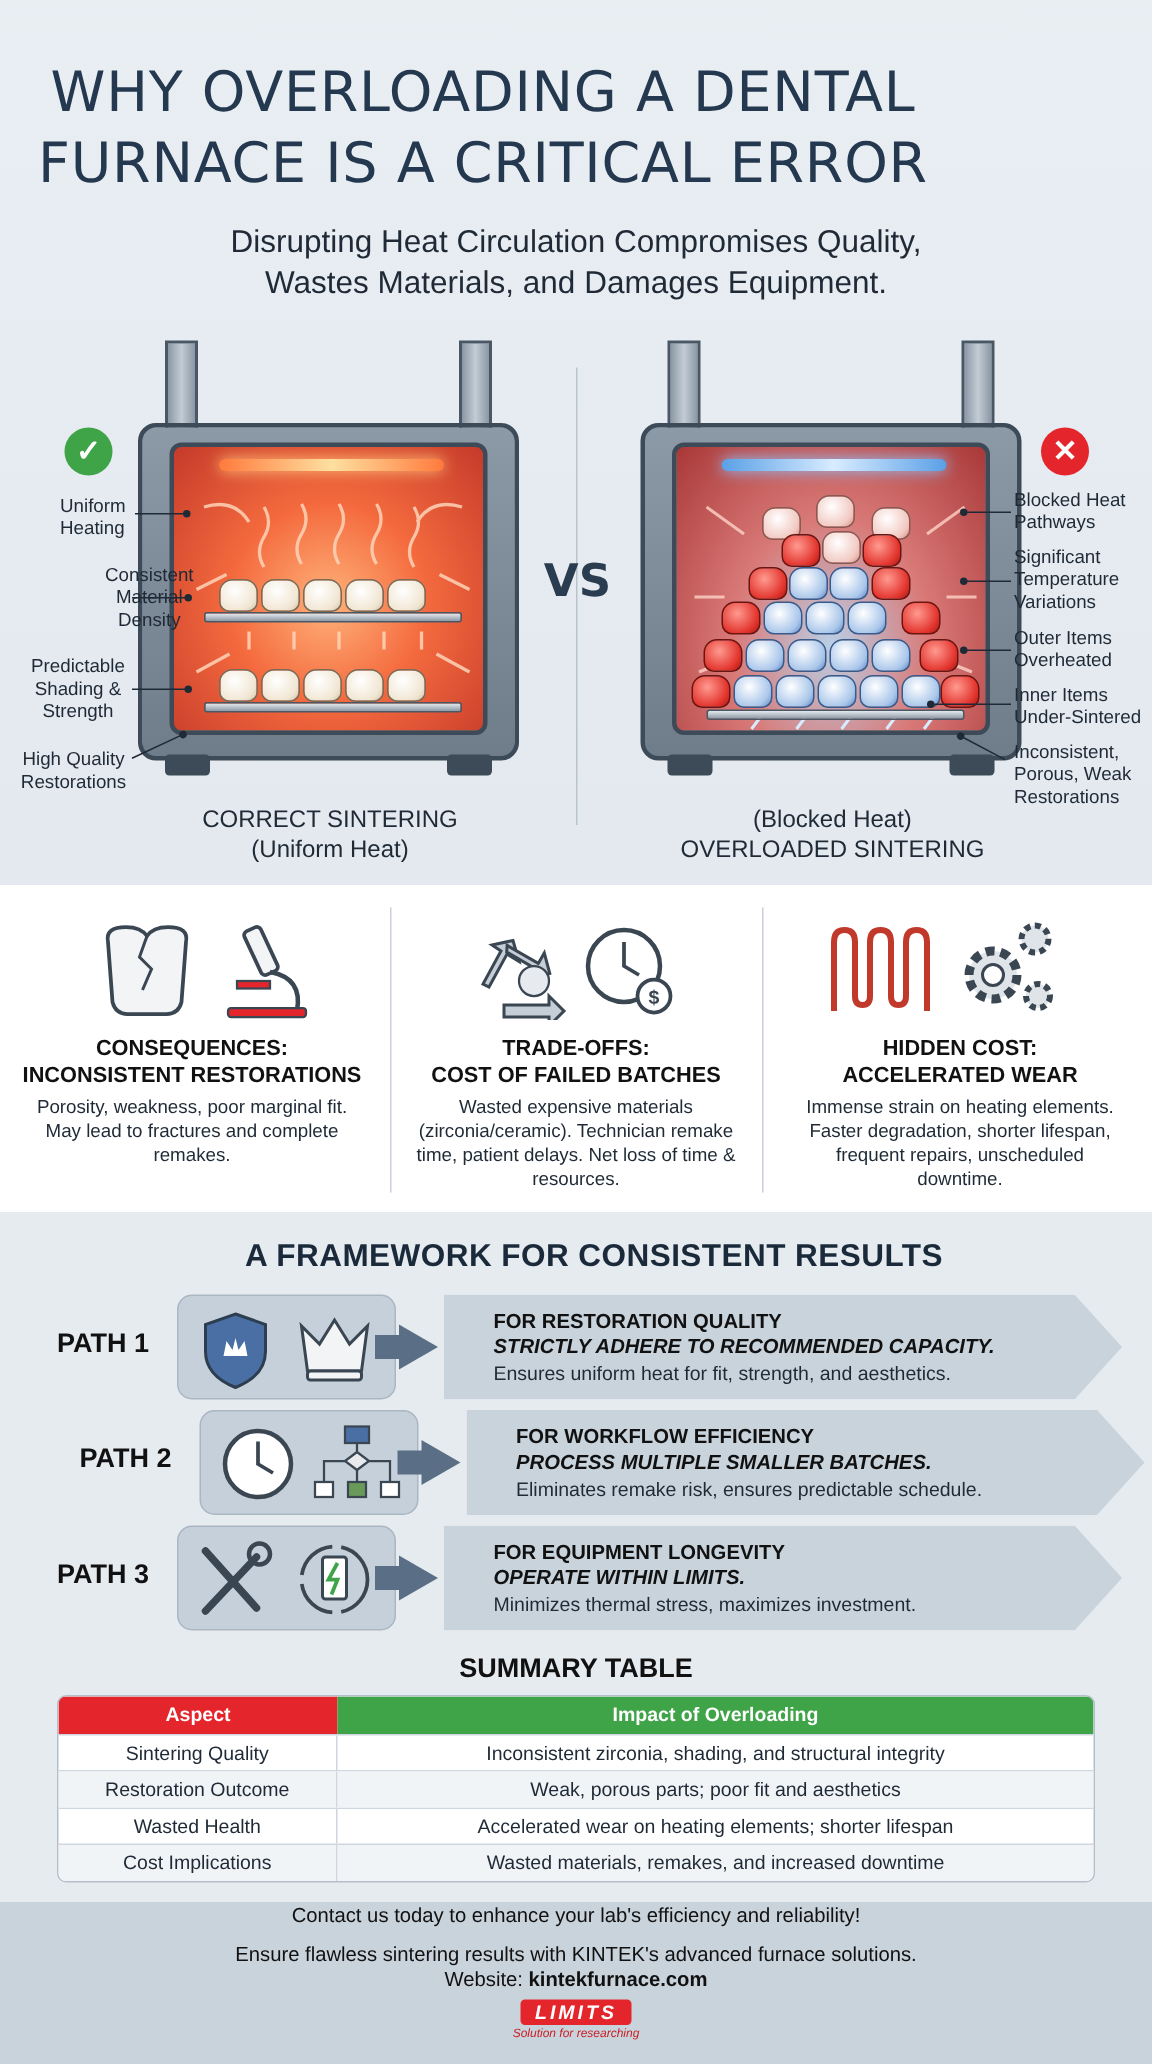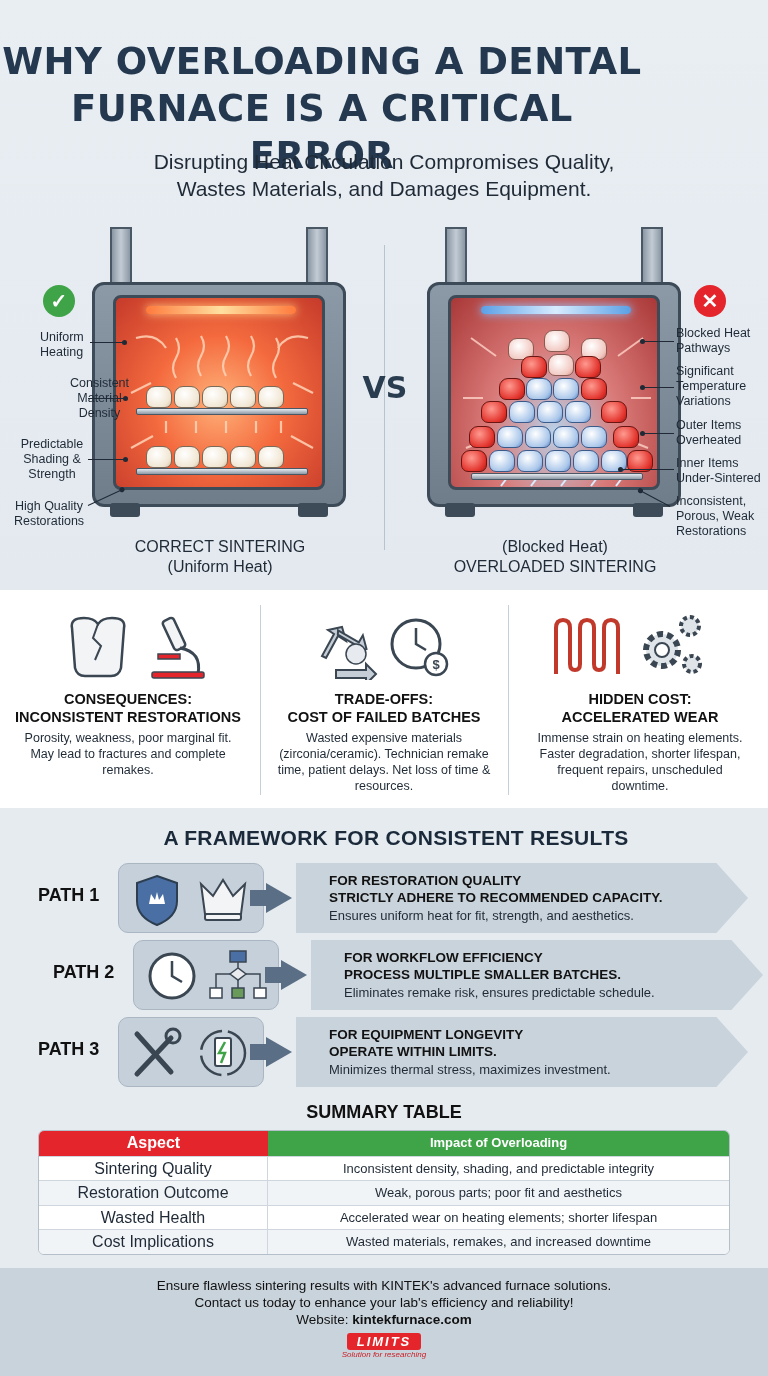--- a/index.html
+++ b/index.html
@@ -11,21 +11,21 @@
     position: relative;
   }
 
   
   .hero {
     position: absolute; left: 0; top: 0; width: 768px; height: 590px;
     background: linear-gradient(180deg, #e9eef3 0%, #e3e9ef 100%);
   }
   .title {
     position: absolute; left: 0; top: 38px; width: 644px; text-align: center;
-    font-family: "DejaVu Sans", sans-serif; font-weight: 700; font-size: 37px; line-height: 47px;
+    font-family: "DejaVu Sans", sans-serif; font-weight: 400; font-size: 37px; line-height: 47px;
     color: #24394f; letter-spacing: 0.5px;
   }
   .subtitle {
     position: absolute; left: 0; top: 148px; width: 768px; text-align: center;
     font-size: 21px; line-height: 27px; color: #1f2a36;
   }
 
   
   .furnace {
     position: absolute; width: 254px; height: 290px;
@@ -125,35 +125,35 @@
     position: absolute; left: 266px; top: 20px; width: 0; height: 0;
     border-top: 15px solid transparent; border-bottom: 15px solid transparent; border-left: 26px solid #5a6f85;
   }
   .path-arrow-stem { position: absolute; left: 250px; top: 27px; width: 18px; height: 16px; background:#5a6f85; }
   .path-card {
     position: absolute; left: 296px; top: 0; width: 452px; height: 70px;
     background: #c9d3dc;
     clip-path: polygon(0 0, 93% 0, 100% 50%, 93% 100%, 0 100%);
   }
   .path-card .t1 { position: absolute; left: 33px; top: 10px; font-weight: bold; font-size: 13.5px; color: #111; }
-  .path-card .t2 { position: absolute; left: 33px; top: 27px; font-weight: bold; font-size: 13.5px; color: #111; }
+  .path-card .t2 { position: absolute; left: 33px; top: 27px; font-weight: bold; font-size: 13.5px; color: #111; font-style: italic; }
   .path-card .t3 { position: absolute; left: 33px; top: 45px; font-size: 13px; color: #1f2a36; }
 
   
   .summary-title {
     position: absolute; left: 0; top: 1102px; width: 768px; text-align: center;
     font-weight: bold; font-size: 18px; color: #111;
   }
   .table {
     position: absolute; left: 38px; top: 1130px; width: 692px; border: 1px solid #b5bfc9;
     border-radius: 6px; overflow: hidden; background: #fff;
   }
   .trow { display: flex; height: 24.5px; border-top: 1px solid #cfd6dd; }
   .trow:first-child { border-top: none; }
-  .trow .c1 { width: 229px; text-align: center; font-size: 16px; line-height: 24px; border-right: 1px solid #cfd6dd; }
+  .trow .c1 { width: 186px; text-align: center; font-size: 13px; line-height: 24px; border-right: 1px solid #cfd6dd; }
   .trow .c2 { flex: 1; text-align: center; font-size: 13px; line-height: 24px; }
   .thead .c1 { background: #e4262c; color: #fff; font-weight: bold; border-right: none; }
   .thead .c2 { background: #3fa347; color: #fff; font-weight: bold; }
   .trow.alt .c1, .trow.alt .c2 { background: #f1f4f7; }
 
   
   .footer {
     position: absolute; left: 0; top: 1268px; width: 768px; height: 108px; background: #c9d3dc;
     text-align: center;
   }
@@ -483,37 +483,37 @@
 </div>
 
 <div class="summary-title">SUMMARY TABLE</div>
 <div class="table">
   <div class="trow thead">
     <div class="c1">Aspect</div>
     <div class="c2">Impact of Overloading</div>
   </div>
   <div class="trow">
     <div class="c1">Sintering Quality</div>
-    <div class="c2">Inconsistent density, shading, and predictable integrity</div>
+    <div class="c2">Inconsistent zirconia, shading, and structural integrity</div>
   </div>
   <div class="trow alt">
     <div class="c1">Restoration Outcome</div>
     <div class="c2">Weak, porous parts; poor fit and aesthetics</div>
   </div>
   <div class="trow">
     <div class="c1">Wasted Health</div>
     <div class="c2">Accelerated wear on heating elements; shorter lifespan</div>
   </div>
   <div class="trow alt">
     <div class="c1">Cost Implications</div>
     <div class="c2">Wasted materials, remakes, and increased downtime</div>
   </div>
 </div>
 
 <div class="footer">
+  <div class="l">Contact us today to enhance your lab's efficiency and reliability!</div>
   <div class="l" style="margin-top:9px;">Ensure flawless sintering results with KINTEK's advanced furnace solutions.</div>
-  <div class="l">Contact us today to enhance your lab's efficiency and reliability!</div>
   <div class="l">
     <span>Website: </span><b>kintekfurnace.com</b>
   </div>
   <div class="logo">LIMITS</div>
   <div class="tag">Solution for researching</div>
 </div>
 
 </body></html>

